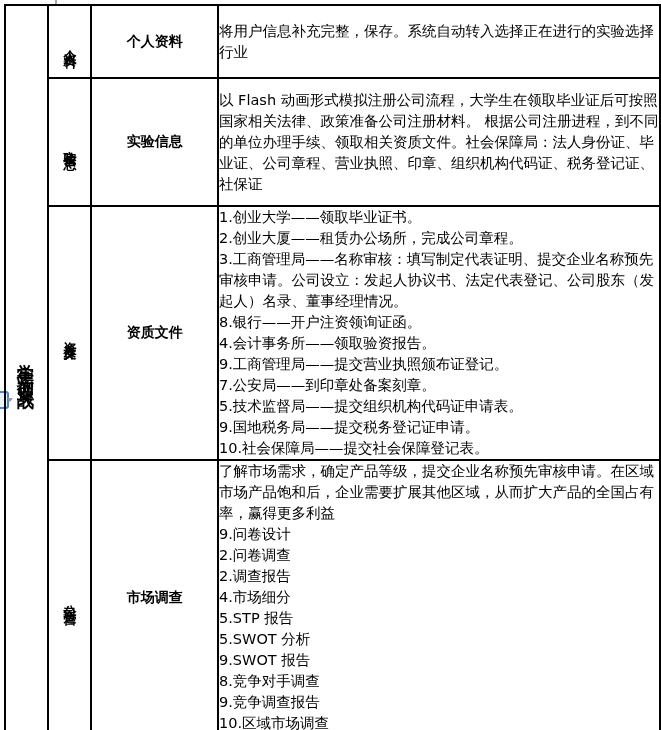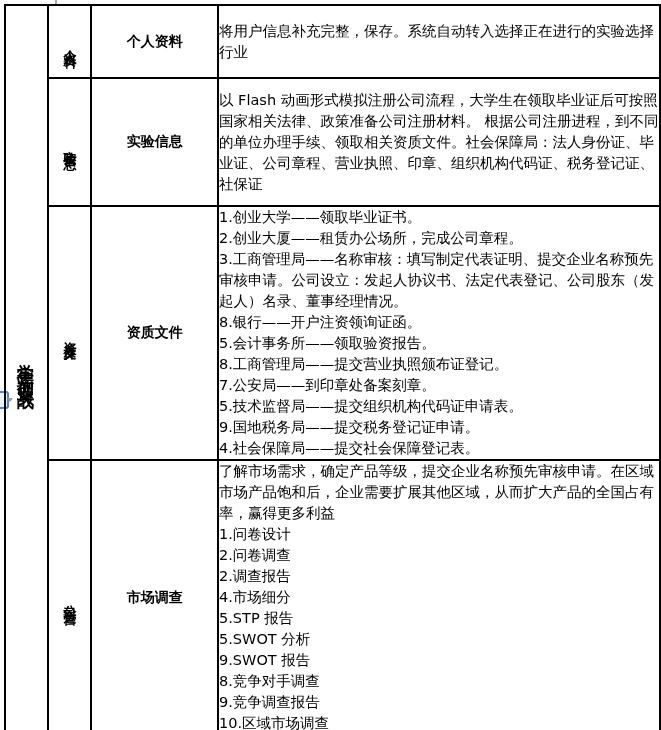--- a/index.html
+++ b/index.html
@@ -117,38 +117,38 @@
         <span class="vtext vsmall">资质文件</span>
       </td>
       <td class="c3">
         <span>资质文件</span>
       </td>
       <td class="c4 desc">
             <div>1.创业大学——领取毕业证书。</div>
             <div>2.创业大厦——租赁办公场所，完成公司章程。</div>
             <div>3.工商管理局——名称审核：填写制定代表证明、提交企业名称预先审核申请。公司设立：发起人协议书、法定代表登记、公司股东（发起人）名录、董事经理情况。</div>
             <div>8.银行——开户注资领询证函。</div>
-            <div>5.会计事务所——领取验资报告。</div>
-            <div>8.工商管理局——提交营业执照颁布证登记。</div>
+            <div>4.会计事务所——领取验资报告。</div>
+            <div>9.工商管理局——提交营业执照颁布证登记。</div>
             <div>7.公安局——到印章处备案刻章。</div>
             <div>5.技术监督局——提交组织机构代码证申请表。</div>
             <div>9.国地税务局——提交税务登记证申请。</div>
-            <div>4.社会保障局——提交社会保障登记表。</div>
+            <div>10.社会保障局——提交社会保障登记表。</div>
           </td>
     </tr>
     <tr class="r4">
       <td class="c2">
         <span class="vtext vsmall">公司运营</span>
       </td>
       <td class="c3">
         <span>市场调查</span>
       </td>
       <td class="c4 desc">
             <div>了解市场需求，确定产品等级，提交企业名称预先审核申请。在区域市场产品饱和后，企业需要扩展其他区域，从而扩大产品的全国占有率，赢得更多利益</div>
-            <div>1.问卷设计</div>
+            <div>9.问卷设计</div>
             <div>2.问卷调查</div>
             <div>2.调查报告</div>
             <div>4.市场细分</div>
             <div>5.STP 报告</div>
             <div>5.SWOT 分析</div>
             <div>9.SWOT 报告</div>
             <div>8.竞争对手调查</div>
             <div>9.竞争调查报告</div>
             <div>10.区域市场调查</div>
           </td>

